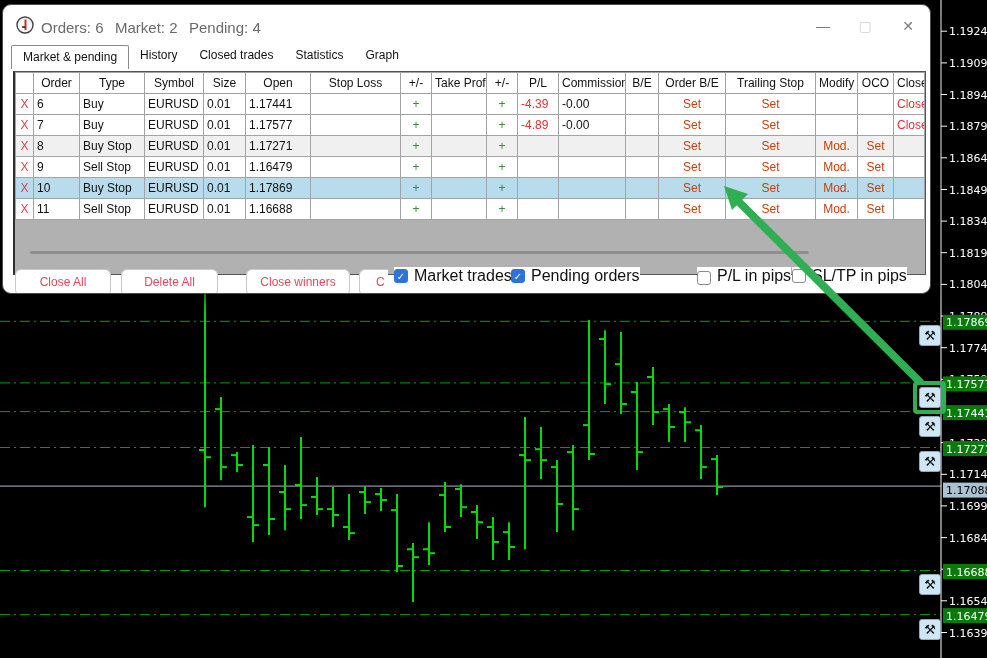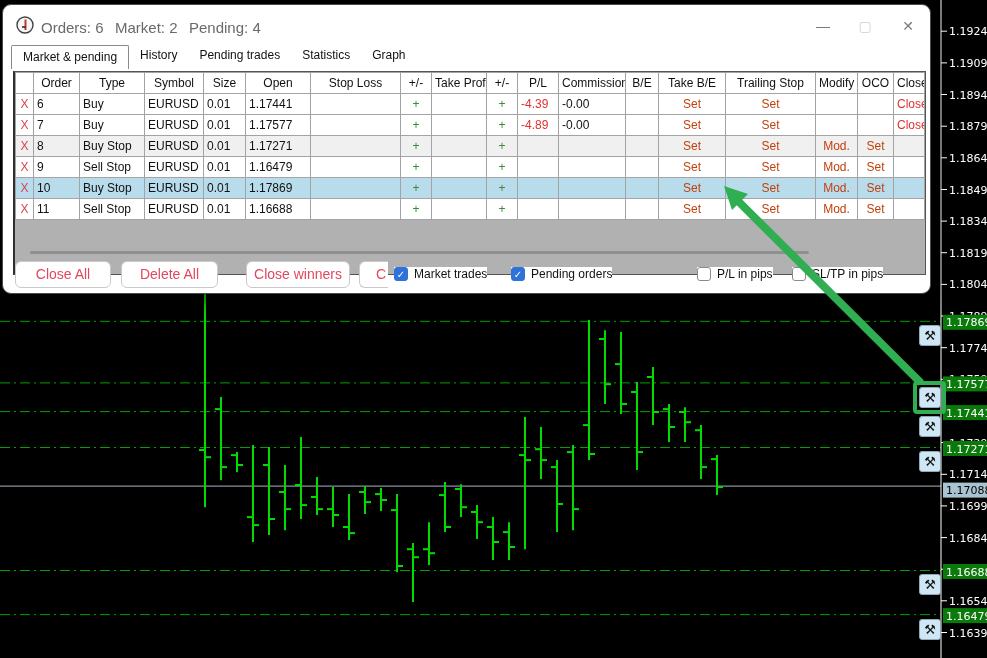--- a/index.html
+++ b/index.html
@@ -34,30 +34,30 @@
   td.link { color:#c2410c; text-align:center; cursor:pointer; }
   td.redlink { color:#e03030; cursor:pointer; }
   td.plus { color:#3c8a3c; text-align:center; cursor:pointer; }
   tr.hl td { background:#b8dcec; }
   tr.pend td { background:#f0f0f0; }
   .grayfill { height:20px; background:#b1b1b1; }
   .hthumb { position:absolute; left:27px; top:246px; width:779px; height:3px;
             background:#8f8f8f; border-radius:2px; z-index:11; }
   
   .footer { position:absolute; left:0; top:255px; width:100%; height:30px; }
-  .fbtn { position:absolute; top:1px; height:27px; border:1px solid #c9c9c9; border-radius:6px;
-          background:#fff; color:#e0485e; font-size:14px; text-align:center; line-height:25px;
+  .fbtn { position:absolute; top:9px; height:27px; border:1px solid #c9c9c9; border-radius:6px;
+          background:#fff; color:#e0485e; font-size:12px; text-align:center; line-height:25px;
           font-family:"Liberation Sans",sans-serif; cursor:pointer; }
   .fbtn-clip { overflow:hidden; border-right:none; border-radius:6px 0 0 6px; text-align:left;
                padding-left:16px; }
   .cbgroup { position:absolute; top:7px; display:flex; align-items:center; background:#fff; }
   .cbox { width:14px; height:14px; border:1px solid #8a8a8a; border-radius:3px; background:#fff;
           display:inline-flex; align-items:center; justify-content:center; cursor:pointer; }
   .cbox.on { background:#2f72d9; border-color:#2f72d9; color:#fff; font-size:10px; }
-  .cblabel { font-size:12px; color:#111; margin-left:6px; white-space:nowrap; }
+  .cblabel { font-size:16px; color:#111; margin-left:6px; white-space:nowrap; }
   
   .toolicon { position:absolute; width:22px; height:21px; background:#cfe6f4;
               border:1px solid #8fa8ba; border-radius:3px; color:#101010; font-size:13px;
               display:flex; align-items:center; justify-content:center; z-index:5; cursor:pointer; }
   .iconbox { position:absolute; border:4px solid #2fae52; border-radius:4px; z-index:21; }
   #overlay { position:absolute; left:0; top:0; width:987px; height:658px; z-index:20;
              pointer-events:none; }
 </style>
 </head>
 <body>
@@ -247,21 +247,21 @@
     <span class="title-item" style="left:112px">Market: 2</span>
     <span class="title-item" style="left:186px">Pending: 4</span>
     <div class="winbtn" style="left:805px">—</div>
     <div class="winbtn max" style="left:847px">▢</div>
     <div class="winbtn" style="left:890px">✕</div>
   </div>
 
   <div class="tabs" id="tabs">
       <div class="tab active">Market &amp; pending</div>
       <div class="tab">History</div>
-      <div class="tab">Pending trades</div>
+      <div class="tab">Closed trades</div>
       <div class="tab">Statistics</div>
       <div class="tab">Graph</div>
     </div>
 
   <div class="tablewrap">
     <table id="ordtable">
         <colgroup>
           <col style="width:18px">
           <col style="width:46px">
           <col style="width:65px">
@@ -289,21 +289,21 @@
             <th>Symbol</th>
             <th>Size</th>
             <th>Open</th>
             <th>Stop Loss</th>
             <th>+/-</th>
             <th>Take Profit</th>
             <th>+/-</th>
             <th>P/L</th>
             <th>Commission</th>
             <th>B/E</th>
-            <th>Take B/E</th>
+            <th>Order B/E</th>
             <th>Trailing Stop</th>
             <th>Modify</th>
             <th>OCO</th>
             <th>Close</th>
           </tr>
           <tr class="">
             <td class="xdel">X</td>
             <td class="l">6</td>
             <td class="l">Buy</td>
             <td class="l">EURUSD</td>

